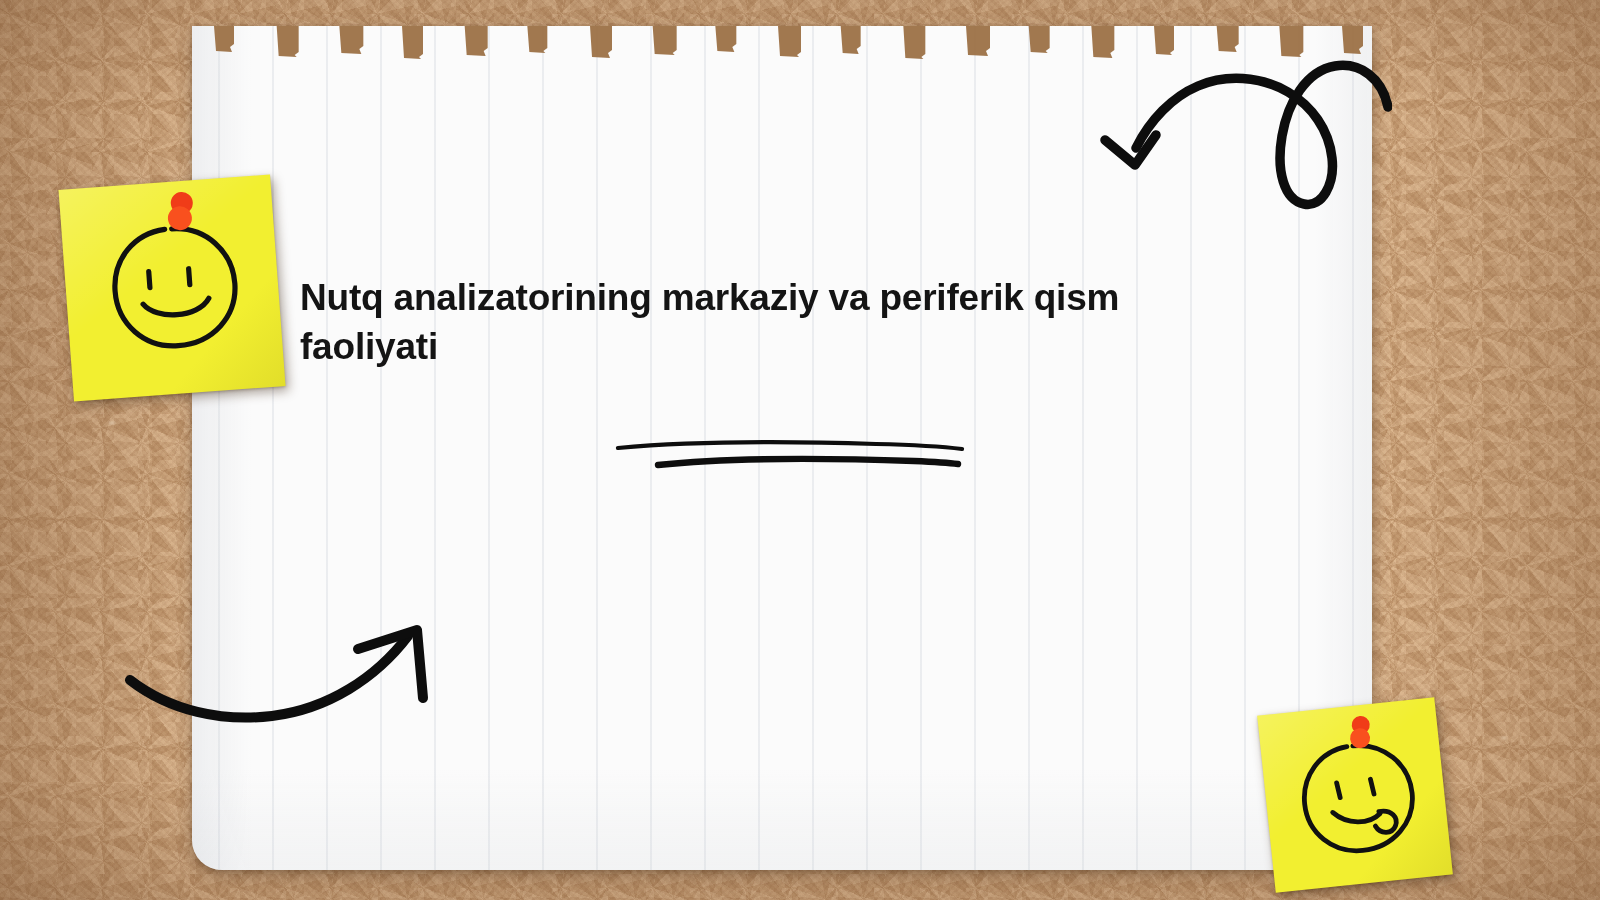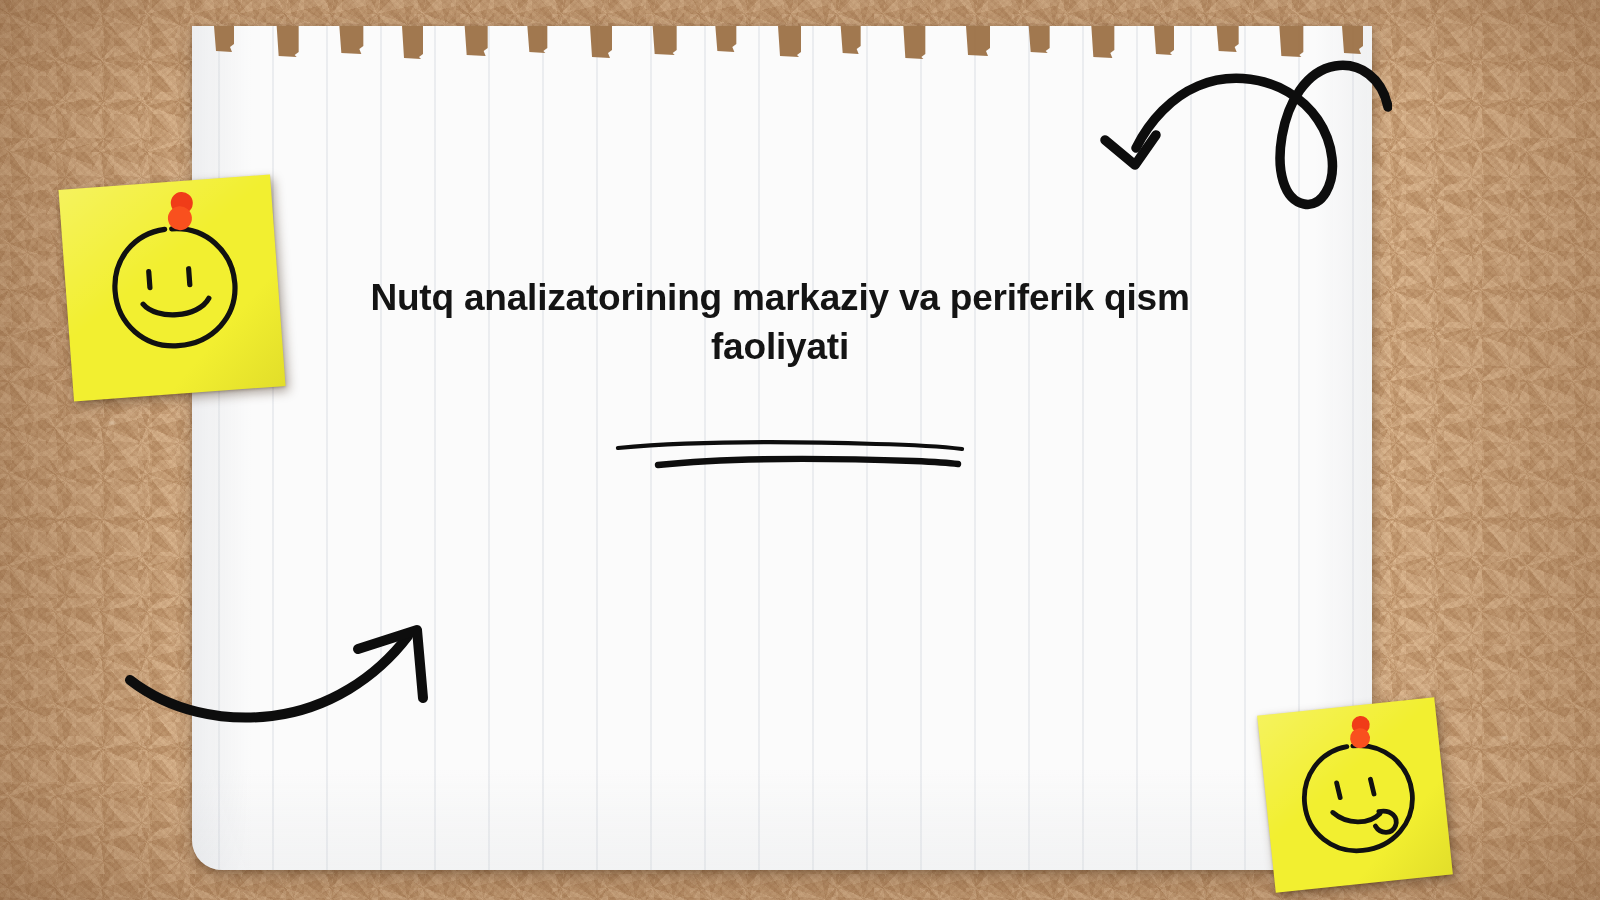--- a/index.html
+++ b/index.html
@@ -92,21 +92,20 @@
     position:absolute;
     left:192px; top:26px;
     width:1180px; height:58px;
   }
 
   
   #title-block {
     position:absolute;
     left:300px; top:274px;
     width:960px;
-    text-align:center;
   }
   #slide-title {
     font-size:37px;
     font-weight:bold;
     line-height:1.32;
     color:#141414;
     letter-spacing:-.2px;
   }
   #divider-wrap {
     position:absolute;

